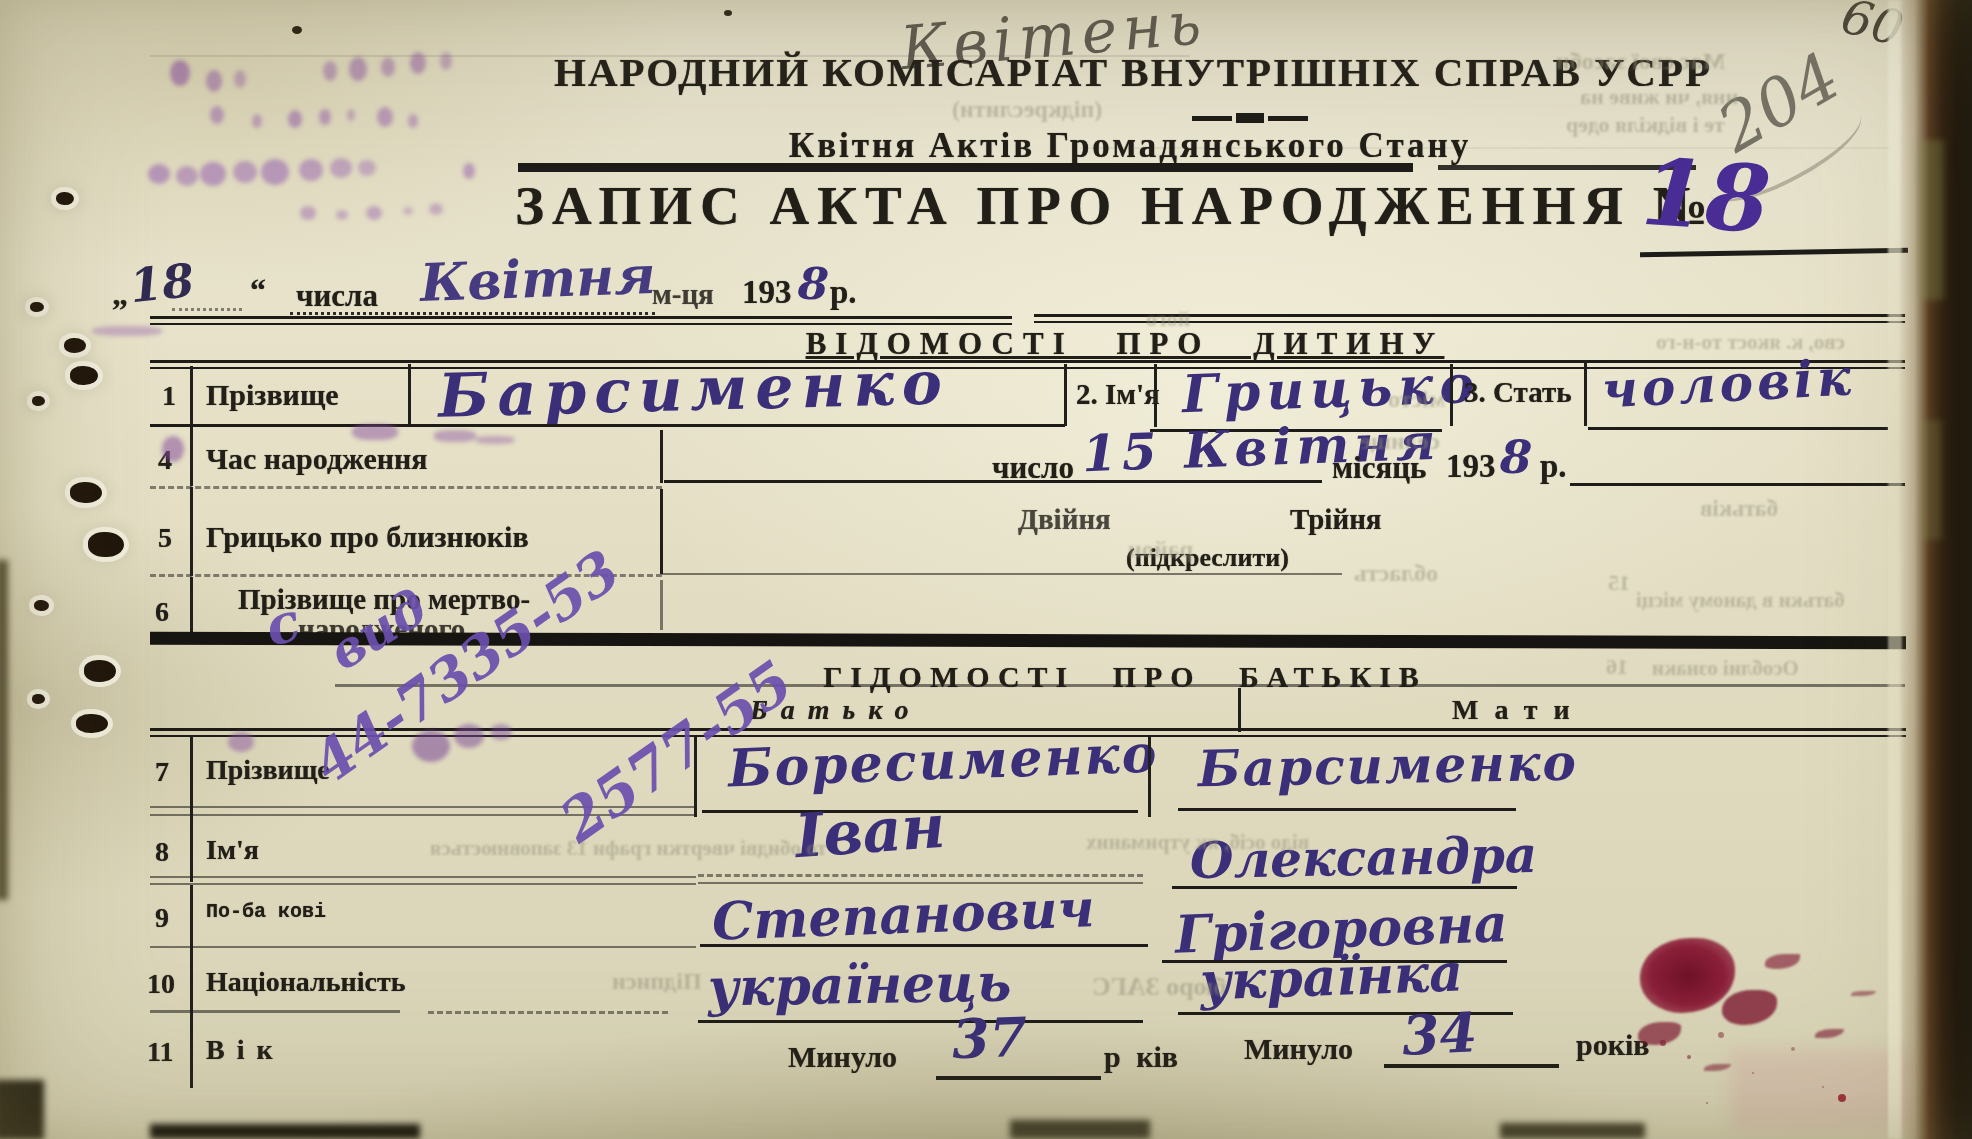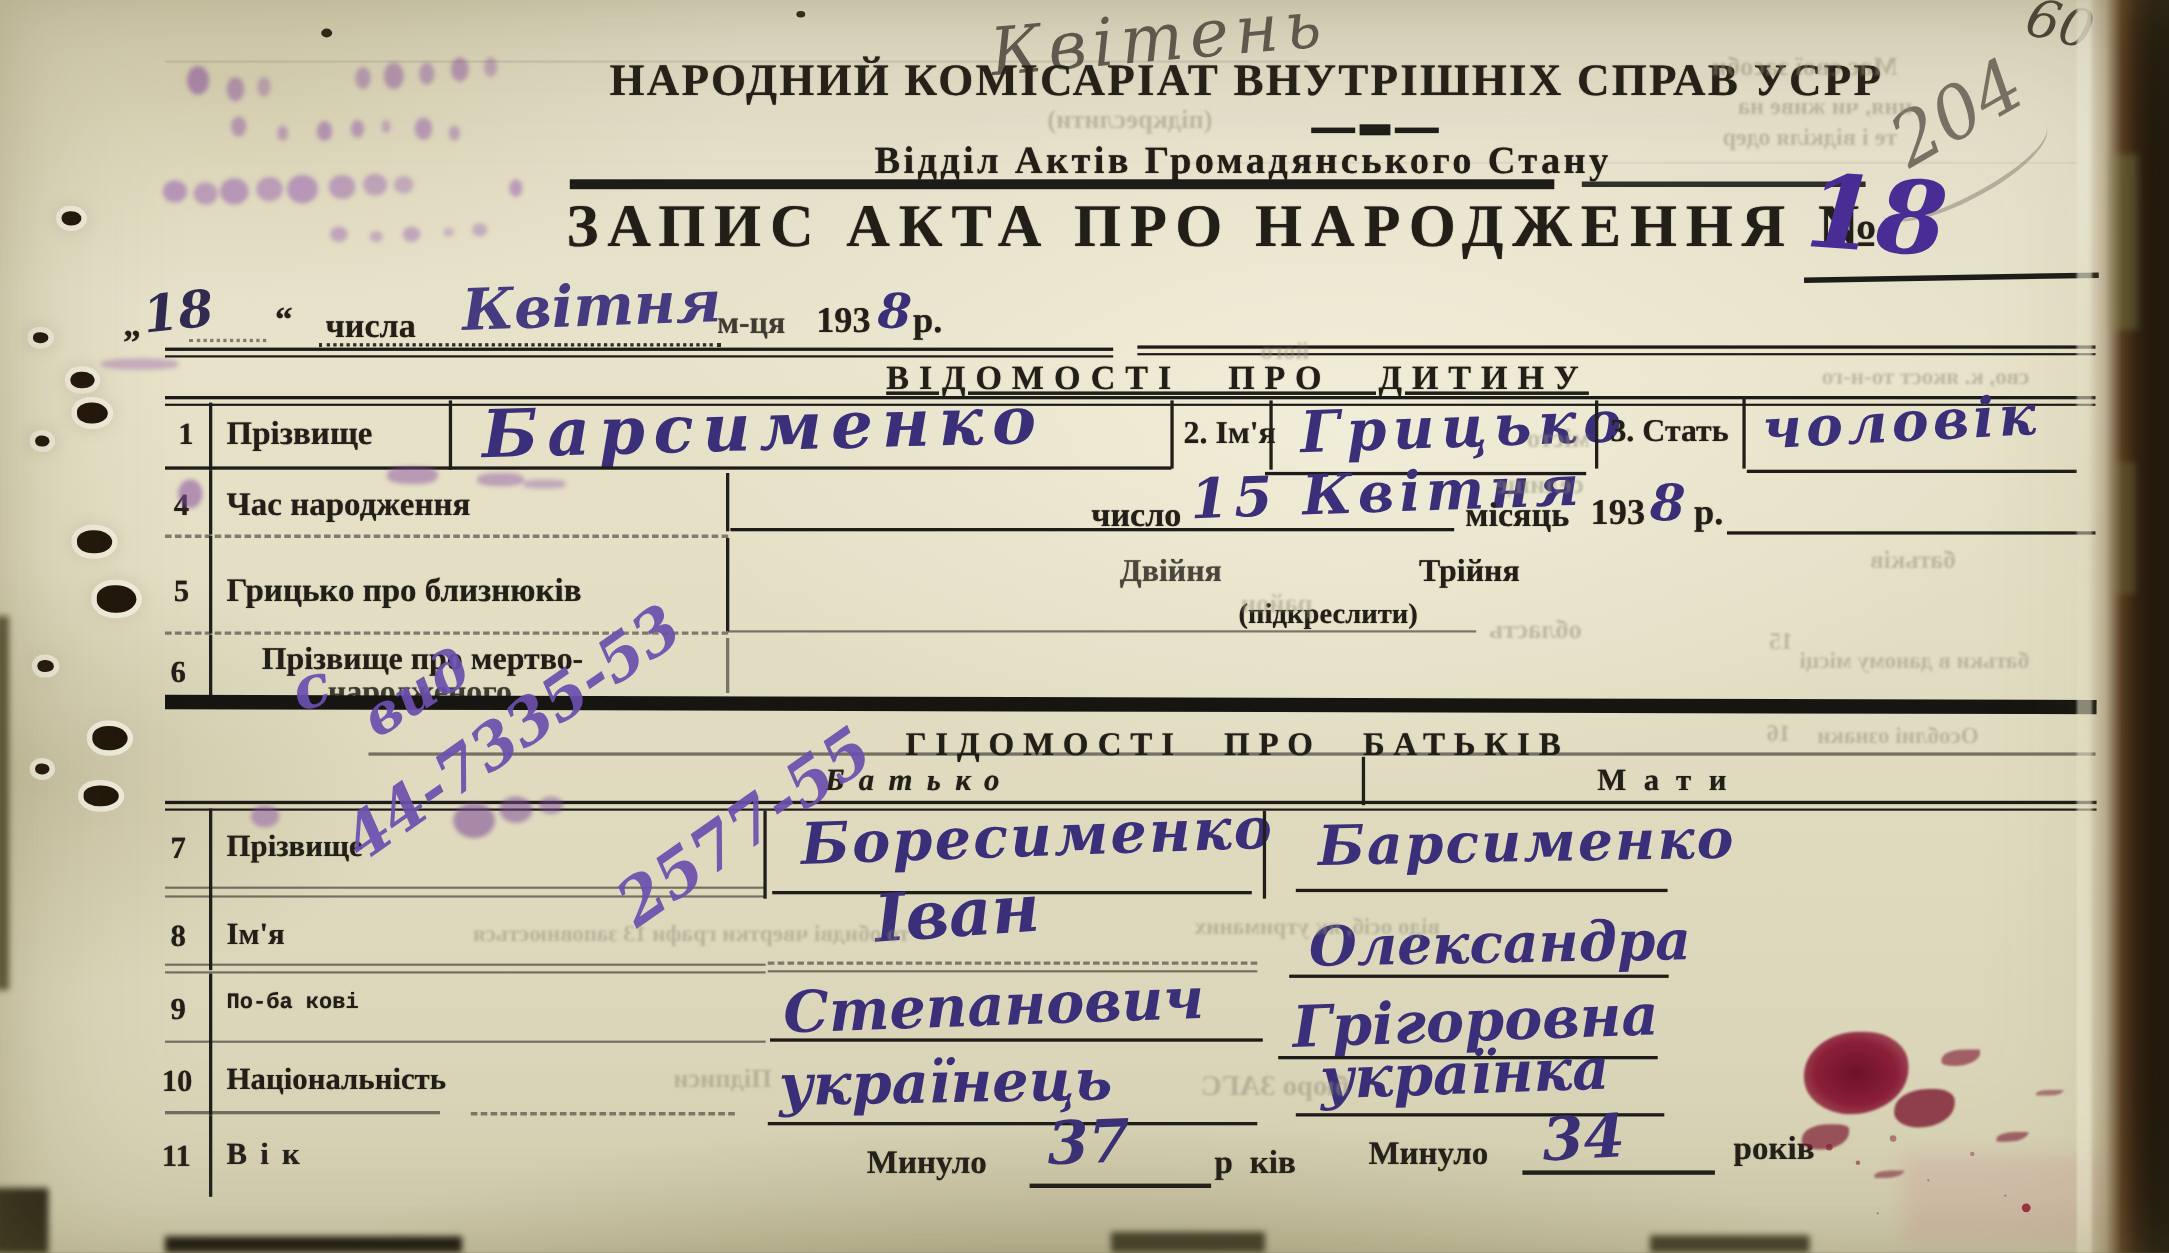--- a/index.html
+++ b/index.html
@@ -54,21 +54,21 @@
 
   <div class="t pencil" style="left:900px;top:0px;font-size:60px;letter-spacing:6px;color:rgba(70,66,60,.85);transform:rotate(-5deg);">Квітень</div>
   <div class="t pencil" style="left:1842px;top:-6px;font-size:48px;color:#45423a;transform:rotate(14deg);">60</div>
   <div class="t pencil" style="left:1716px;top:64px;font-size:66px;color:rgba(90,86,76,.8);transform:rotate(-30deg);">204</div>
   <div class="swoosh" style="left:1700px;top:128px;width:170px;height:50px;transform:rotate(-28deg);"></div>
 
   <div class="t print ctr" style="left:488px;top:48px;width:1290px;font-size:41px;letter-spacing:2px;">НАРОДНИЙ КОМІСАРІАТ ВНУТРІШНІХ СПРАВ УСРР</div>
   <div class="rule" style="left:1192px;top:116px;width:40px;height:5px;"></div>
   <div class="rule" style="left:1236px;top:113px;width:28px;height:10px;"></div>
   <div class="rule" style="left:1268px;top:116px;width:40px;height:5px;"></div>
-  <div class="t print ctr" style="left:640px;top:126px;width:980px;font-size:35px;letter-spacing:3px;">Відділ Актів Громадянського Стану</div>
+  <div class="t print ctr" style="left:640px;top:126px;width:980px;font-size:35px;letter-spacing:3px;">Квітня Актів Громадянського Стану</div>
   <div class="rule" style="left:518px;top:163px;width:895px;height:9px;"></div>
   <div class="rule" style="left:1438px;top:165px;width:258px;height:5px;opacity:.9;"></div>
   <div class="t print ctr" style="left:515px;top:174px;width:1150px;font-size:55px;letter-spacing:8px;">ЗАПИС АКТА ПРО НАРОДЖЕННЯ №</div>
   <div class="t hw" style="left:1642px;top:142px;font-size:92px;color:#4a2d94;transform:rotate(4deg);">18</div>
   <div class="rule" style="left:1640px;top:250px;width:268px;height:5px;transform:rotate(-1deg);"></div>
 
   <div class="t print" style="left:112px;top:276px;font-size:32px;">„</div>
   <div class="t hw" style="left:130px;top:256px;font-size:46px;color:#312b52;transform:rotate(-6deg);">18</div>
   <div class="dots fade" style="left:172px;top:308px;width:70px;"></div>
   <div class="t print" style="left:250px;top:272px;font-size:32px;">“</div>

